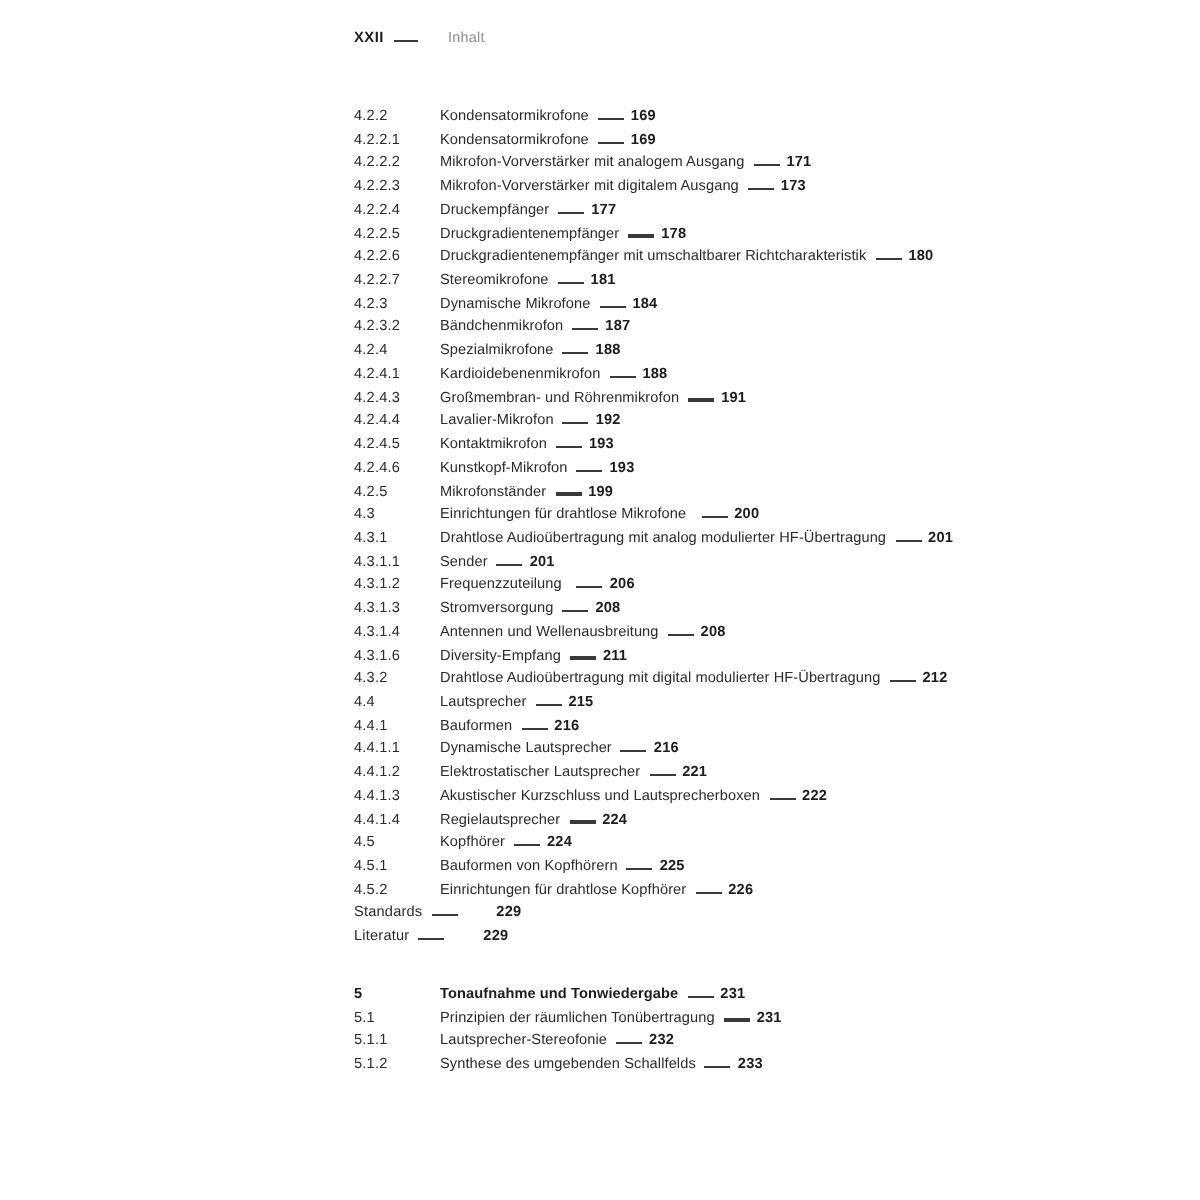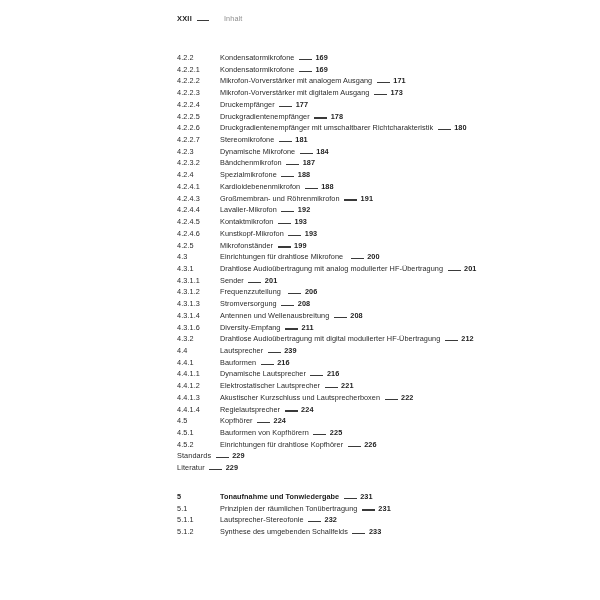--- a/index.html
+++ b/index.html
@@ -116,20 +116,21 @@
     color: #1d1d1d;
   }
 
   
   .toc-row.backmatter .toc-num {
     width: auto;
     flex: 0 0 auto;
   }
   .toc-row.backmatter .toc-body {
     margin-left: 0;
+    gap: 16px;
   }
 
   
   .toc-row.wide-gap .leader { margin-left: 7.5px; }
   .spacer-row-lg { height: 17px; }
 </style>
 </head>
 <body>
 
 <div class="page">
@@ -339,21 +340,21 @@
           <span class="toc-title">Drahtlose Audioübertragung mit digital modulierter HF-Übertragung</span>
           <span class="leader"></span>
           <span class="toc-page">212</span>
         </span>
       </div>
       <div class="toc-row level-sub">
         <span class="toc-num">4.4</span>
         <span class="toc-body">
           <span class="toc-title">Lautsprecher</span>
           <span class="leader"></span>
-          <span class="toc-page">239</span>
+          <span class="toc-page">215</span>
         </span>
       </div>
       <div class="toc-row level-sub">
         <span class="toc-num">4.4.1</span>
         <span class="toc-body">
           <span class="toc-title">Bauformen</span>
           <span class="leader"></span>
           <span class="toc-page">216</span>
         </span>
       </div>

